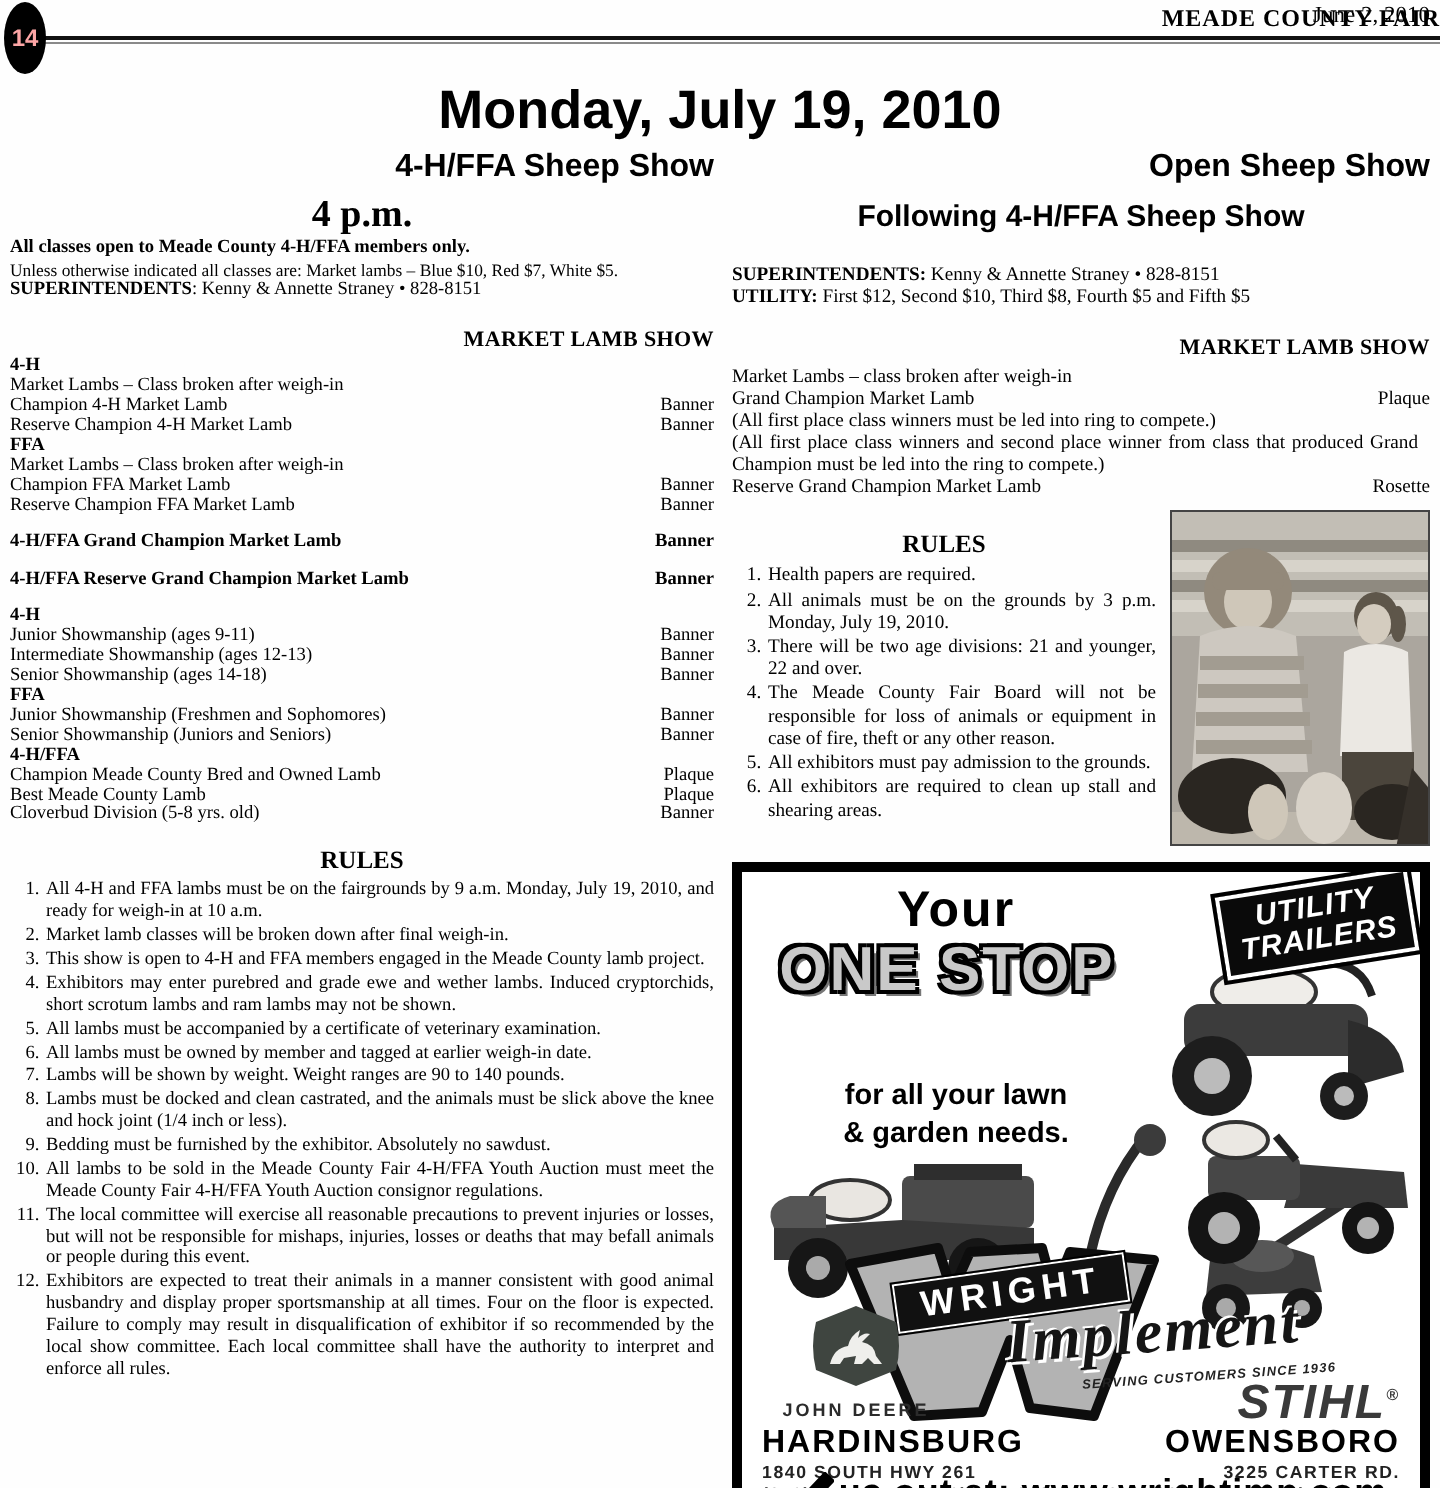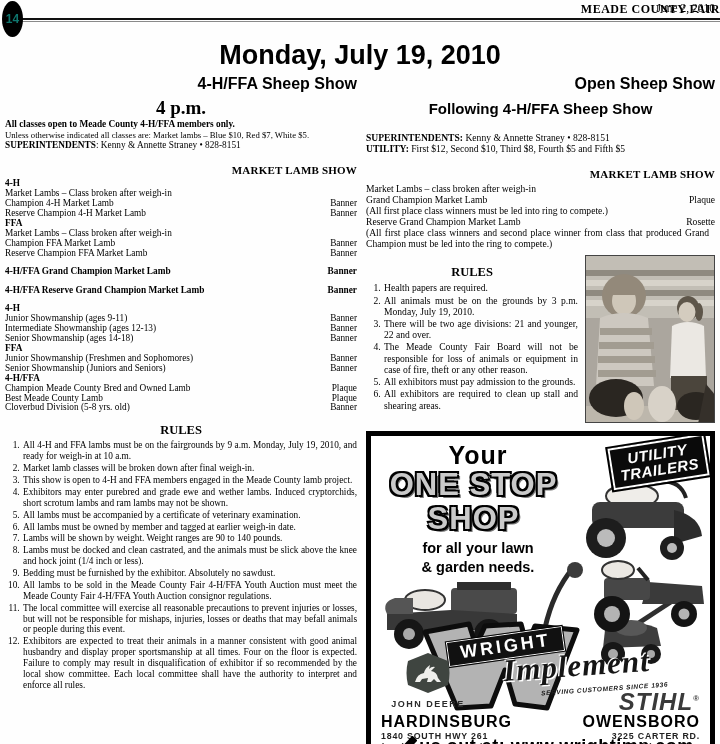--- a/index.html
+++ b/index.html
@@ -2,21 +2,21 @@
 <html><head>
 <meta charset="utf-8">
 <style>
   *{box-sizing:border-box;margin:0;padding:0}
   html,body{background:#e8e8e8}
   body{font-family:"Liberation Serif",serif;color:#000}
   .page{position:relative;width:720px;height:744px;background:#fefefe;margin:0 auto;overflow:hidden}
 
   
   .hdr{position:relative;height:17px}
-  .pgnum{position:absolute;left:2px;top:1px;width:21px;height:36px;border-radius:50%;background:#000;color:#0f766e;
+  .pgnum{position:absolute;left:2px;top:1px;width:21px;height:36px;border-radius:50%;background:#000;color:#fca5a5;
          font:bold 12px "Liberation Sans",sans-serif;display:flex;align-items:center;justify-content:center;z-index:3}
   .hdr-title{text-align:right;font-weight:bold;font-size:12px;padding-top:2px;letter-spacing:.5px}
   .hdr-date{position:absolute;right:5px;top:2px;font-size:11.5px}
   .hdr-rule{height:4px;border-top:2.5px solid #111;border-bottom:1px solid #8a8a8a;margin:1px 0 0 14px}
 
   .main-title{text-align:center;font-family:"Liberation Sans",sans-serif;font-weight:bold;font-size:27px;margin:18px 0 2px}
 
   .cols{display:flex;padding:0 5px;gap:9px}
   .col-l{width:352px;flex:none}
   .col-r{width:349px;flex:none}
@@ -215,25 +215,25 @@
             <span class="albl">Market Lambs – class broken after weigh-in</span>
           </div>
           <div class="arow">
             <span class="albl">Grand Champion Market Lamb</span>
             <span class="aawd">Plaque</span>
           </div>
           <div class="arow">
             <span class="albl">(All first place class winners must be led into ring to compete.)</span>
           </div>
           <div class="arow">
+            <span class="albl">(All first place class winners and second place winner from class that produced Grand Champion must be led into the ring to compete.)</span>
+          </div>
+          <div class="arow">
             <span class="albl">Reserve Grand Champion Market Lamb</span>
             <span class="aawd">Rosette</span>
-          </div>
-          <div class="arow">
-            <span class="albl">(All first place class winners and second place winner from class that produced Grand Champion must be led into the ring to compete.)</span>
           </div>
         </div>
 
       <div class="rules-photo">
         <div class="rules-box">
           <div class="rules-t">RULES</div>
           <ol class="rules">
               <li>Health papers are required.</li>
               <li>All animals must be on the grounds by 3 p.m. Monday, July 19, 2010.</li>
               <li>There will be two age divisions: 21 and younger, 22 and over.</li>
@@ -272,21 +272,20 @@
             <ellipse cx="76" cy="148" rx="14" ry="18" fill="#d8d2c8"></ellipse>
             <ellipse cx="110" cy="150" rx="19" ry="14" fill="#2a2621"></ellipse>
             <path d="M120 128 L130 140 L130 168 L112 168 Z" fill="#35302a"></path>
           </svg>
         </div>
       </div>
 
       <div class="ad">
         <div class="ad-your">Your</div>
         <div class="ad-oss l1">ONE STOP</div>
-        <div class="ad-oss l2">SHOP</div>
         <div class="ad-tag">
           <span>for all your lawn</span><br>
           <span>&amp; garden needs.</span>
         </div>
         <div class="badge">
           <span>UTILITY</span><br>
           <span>TRAILERS</span>
         </div>
 
         <svg class="mower" style="right:4px;top:16px" width="152" height="112" viewBox="0 0 152 112">

